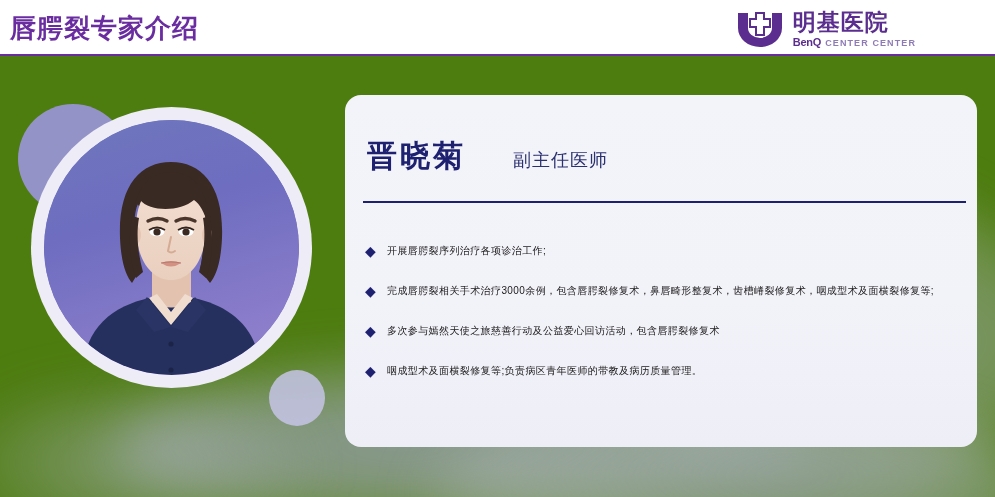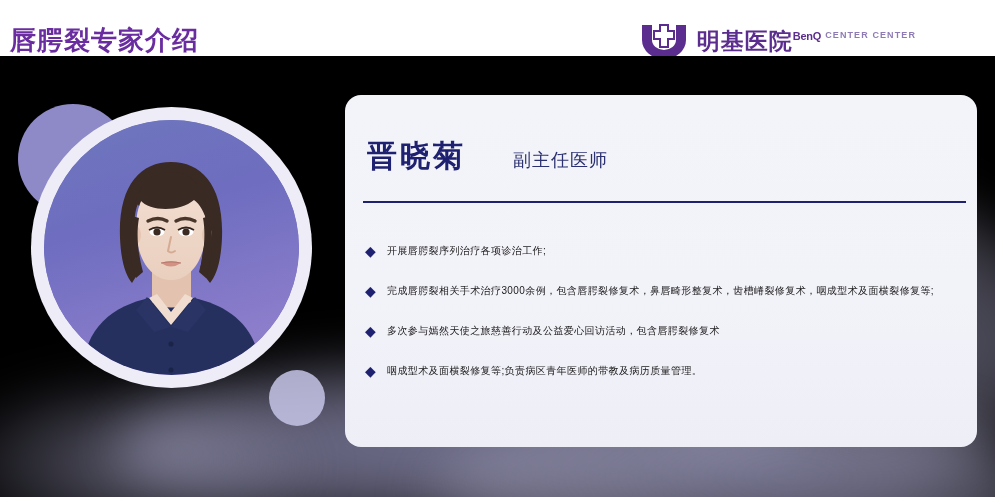--- a/index.html
+++ b/index.html
@@ -16,21 +16,21 @@
     position: relative;
     width: 995px;
     height: 497px;
     background: #ffffff;
     overflow: hidden;
   }
 
   
   #header {
     position: absolute;
-    left: 0; top: 12px;
+    left: 0; top: 0;
     width: 930px;
     height: 56px;
     background: #ffffff;
   }
 
   #header-rule {
     position: absolute;
     left: 0;
     top: 54px;
     width: 995px;
@@ -62,35 +62,36 @@
   }
 
   #logo-mark {
     width: 52px;
     height: 40px;
     flex: 0 0 auto;
   }
 
   #logo-text {
     display: flex;
+    flex-direction: column;
     justify-content: center;
     line-height: 1;
   }
 
   #logo-cn {
     font-size: 23px;
     font-weight: bold;
     color: #5b2d8e;
     letter-spacing: 1px;
     line-height: 25px;
   }
 
   #logo-en-row {
     display: flex;
-    align-items: flex-start;
+    align-items: flex-end;
     gap: 4px;
     margin-top: 2px;
   }
 
   #logo-benq {
     font-size: 11px;
     font-weight: bold;
     color: #5b2d8e;
     letter-spacing: -0.2px;
   }
@@ -101,21 +102,21 @@
     color: #8e7bb5;
     letter-spacing: 1.1px;
   }
 
   
   #body-area {
     position: absolute;
     left: 0; top: 56px;
     width: 995px;
     height: 441px;
-    background: #000000;
+    background: #4d7c0f;
     overflow: hidden;
   }
 
   .silk {
     position: absolute;
     border-radius: 50%;
     filter: blur(26px);
     pointer-events: none;
   }
   .silk-a {

